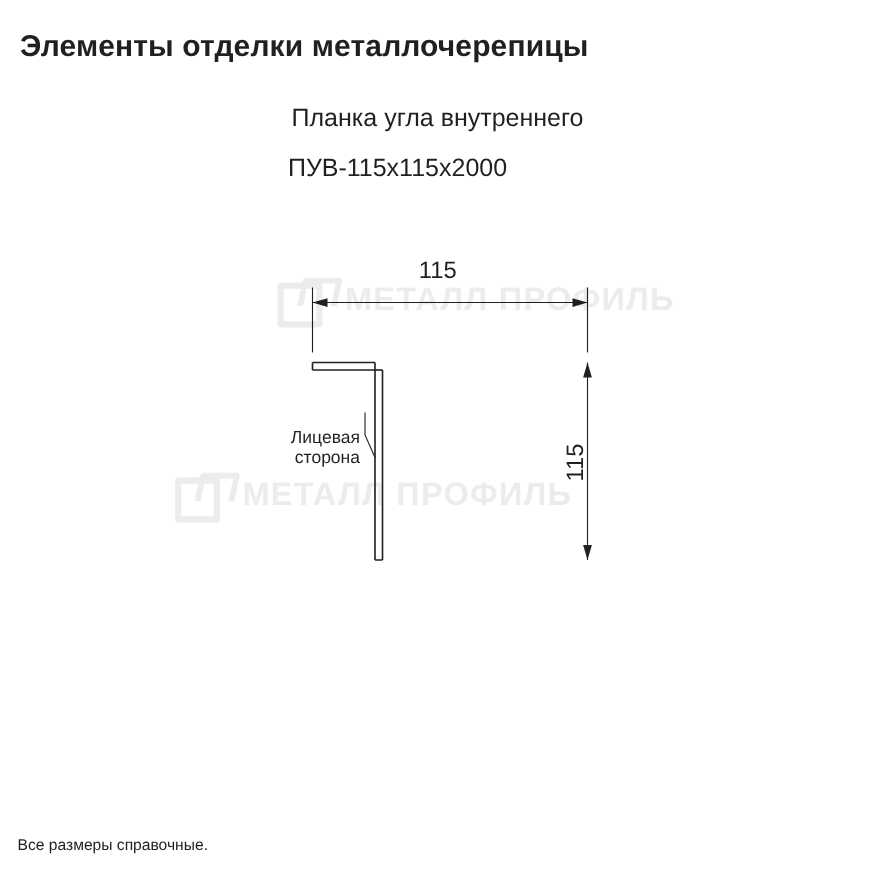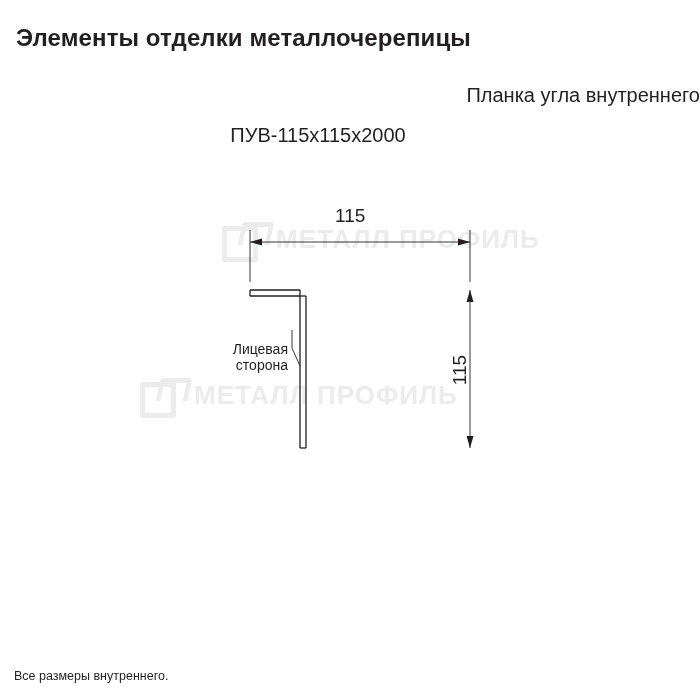--- a/index.html
+++ b/index.html
@@ -30,21 +30,21 @@
     text-align: left;
     font-size: 24px;
     font-weight: bold;
     letter-spacing: 0.1px;
   }
   .title-sub {
     position: absolute;
     top: 84px;
     left: 0;
     width: 700px;
-    text-align: right;
+    text-align: center;
     font-size: 20px;
   }
   .title-code {
     position: absolute;
     top: 124px;
     left: 0;
     width: 636px;
     text-align: center;
     font-size: 20px;
   }
@@ -168,16 +168,16 @@
       <text x="335" y="52" font-family="Liberation Sans, sans-serif" font-size="19" fill="#231f20">115</text>
 
       <text x="0" y="0" transform="translate(466,200) rotate(-90)" text-anchor="middle" font-family="Liberation Sans, sans-serif" font-size="19" fill="#231f20">115</text>
 
       <text x="288" y="184" text-anchor="end" font-family="Liberation Sans, sans-serif" font-size="14" fill="#231f20">Лицевая</text>
       <text x="288" y="200" text-anchor="end" font-family="Liberation Sans, sans-serif" font-size="14" fill="#231f20">сторона</text>
     </svg>
   </div>
 
   <div class="notes">
-    <div>Все размеры внутреннего.</div>
+    <div>Все размеры справочные.</div>
   </div>
 
 </div>
 
 </body></html>

